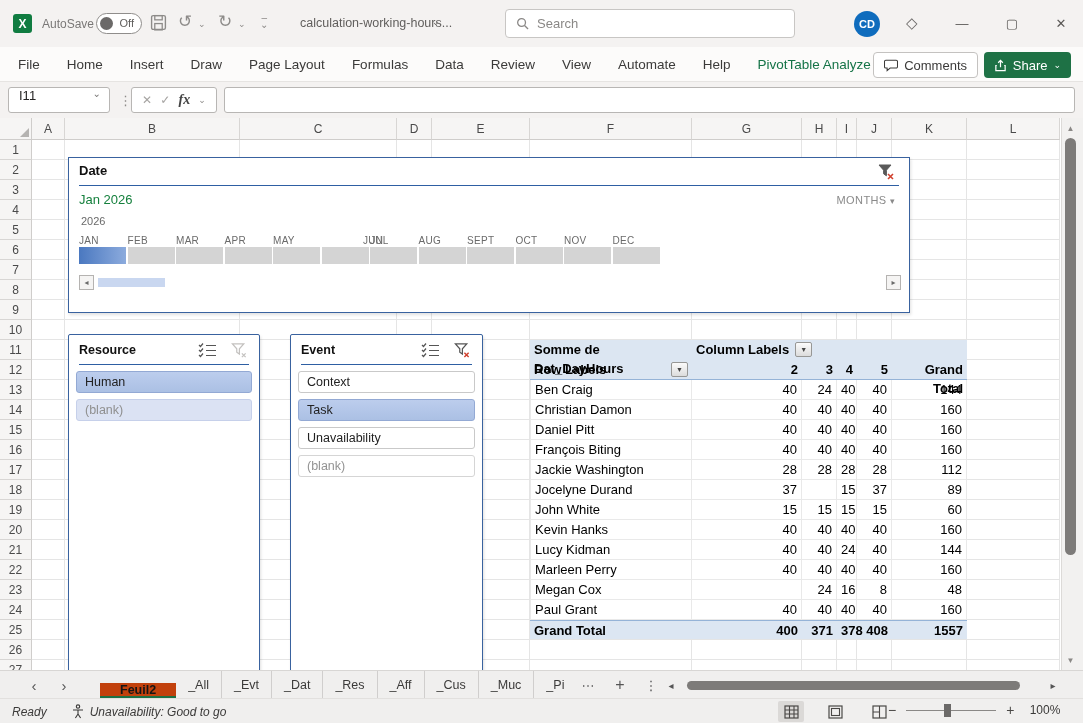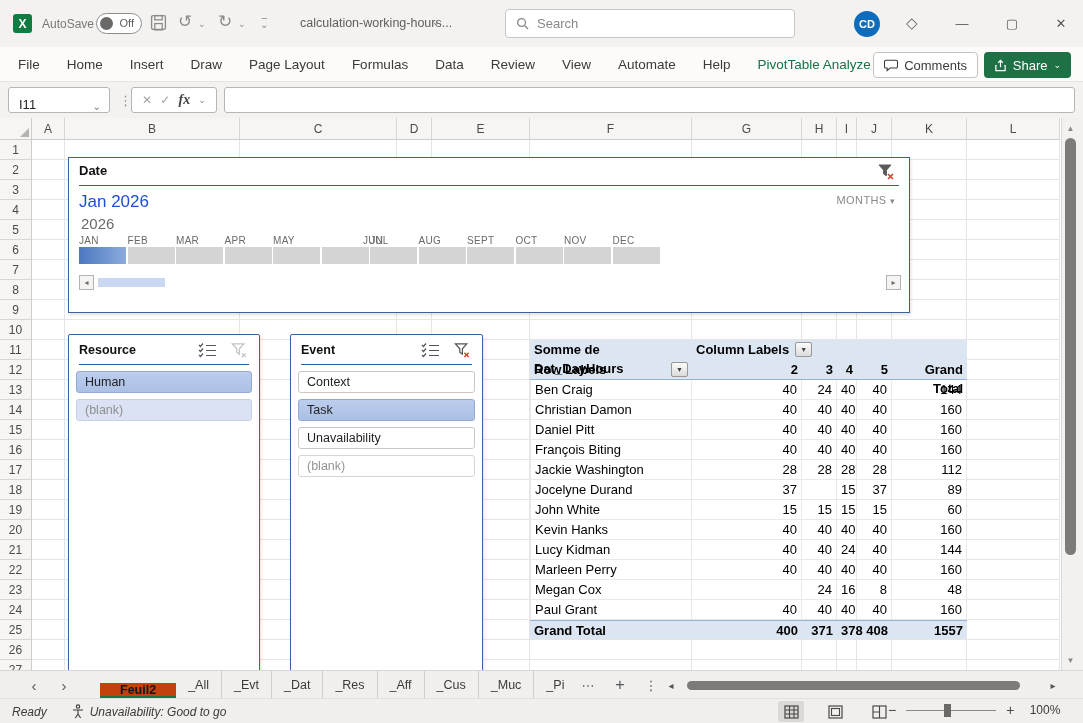--- a/index.html
+++ b/index.html
@@ -25,21 +25,21 @@
   
   .ribbonrow { position:absolute; top:47px; left:0; width:1083px; height:35px; background:#fcfbfa; border-bottom:1px solid #e6e4e2; }
   .rtabs { position:absolute; left:18px; top:0; height:35px; display:flex; align-items:center; gap:27px; }
   .rtab { font-size:13.5px; color:#3b3a39; white-space:nowrap; cursor:default; }
   .rtab.ctx { color:#157347; }
   .comments-btn { position:absolute; right:105px; top:5px; height:26px; border:1px solid #c4c2c0; border-radius:4px; background:#fff; display:flex; align-items:center; padding:0 10px; font-size:13px; color:#3b3a39; gap:6px; }
   .share-btn { position:absolute; right:12px; top:5px; height:26px; border-radius:4px; background:#1e7145; color:#fff; display:flex; align-items:center; padding:0 10px; font-size:13px; gap:6px; }
 
   
   .formulabar { position:absolute; top:82px; left:0; width:1083px; height:36px; background:#f4f2f1; }
-  .namebox { position:absolute; left:8px; top:5px; width:102px; height:26px; background:#fff; border:1px solid #b8b6b4; border-radius:3px; font-size:13px; color:#252423; display:flex; align-items:flex-end; padding-left:10px; }
+  .namebox { position:absolute; left:8px; top:5px; width:102px; height:26px; background:#fff; border:1px solid #b8b6b4; border-radius:3px; font-size:13px; color:#252423; display:flex; align-items:flex-start; padding-left:10px; }
   .namebox .chev { position:absolute; right:8px; color:#7a7877; font-size:10px; }
   .fb-kebab { position:absolute; left:119px; top:11px; color:#8d8b89; font-size:13px; }
   .fxbox { position:absolute; left:131px; top:5px; width:86px; height:26px; background:#fff; border:1px solid #b8b6b4; border-radius:3px; display:flex; align-items:center; justify-content:space-around; padding:0 6px; }
   .fxbox .x { color:#a6a4a2; font-size:12px; }
   .fxbox .ck { color:#a6a4a2; font-size:12px; }
   .fxbox .fx { color:#444; font-size:14px; font-style:italic; font-family:"Liberation Serif",serif; font-weight:bold; }
   .fxbox .chev { color:#8d8b89; font-size:9px; }
   .forminput { position:absolute; left:224px; top:5px; right:8px; height:26px; background:#fff; border:1px solid #b8b6b4; border-radius:3px; }
 
   
@@ -51,23 +51,23 @@
   .rowhdrs { position:absolute; left:0; top:22px; width:32px; }
   .rowhdr { width:32px; height:20px; border-right:1px solid #cfcdcb; border-bottom:1px solid #d8d6d4; background:#f6f5f4; font-size:12px; color:#4a4a4a; display:flex; align-items:center; justify-content:center; }
   .gridbg { position:absolute; left:32px; top:22px; right:0; bottom:0;
      background-image:repeating-linear-gradient(180deg, transparent 0px, transparent 19px, #e5e5e5 19px, #e5e5e5 20px); }
   .vline { position:absolute; top:0; bottom:0; width:1px; background:#e5e5e5; }
 
   
   .timeline { position:absolute; left:68px; top:39px; width:842px; height:156px; background:#fff; border:1px solid #39629f; box-shadow:1px 2px 3px rgba(0,0,0,.12); }
   .tl-title { position:absolute; left:10px; top:5px; font-size:13px; font-weight:bold; color:#111; }
   .tl-hline { position:absolute; left:10px; right:10px; top:27px; height:1px; background:#2e5fa3; }
-  .tl-sel { position:absolute; left:10px; top:34px; font-size:17px; color:#1d4ed8; }
+  .tl-sel { position:absolute; left:10px; top:34px; font-size:13px; color:#15803d; }
   .tl-period { position:absolute; right:14px; top:36px; font-size:11px; color:#8a8a8a; letter-spacing:.4px; }
-  .tl-year { position:absolute; left:12px; top:57px; font-size:15px; color:#6a6a6a;text-align:right; }
+  .tl-year { position:absolute; left:12px; top:57px; font-size:11px; color:#6a6a6a;text-align:right; }
   .tl-month-label { position:absolute; top:77px; font-size:10px; color:#6a6a6a; letter-spacing:.3px; }
   .tl-bar { position:absolute; top:89px; height:17px; background:#d4d4d4; }
   .tl-bar.sel { background:linear-gradient(90deg,#4a78c0,#8cabdd); }
   .tl-scroll-btn { position:absolute; top:117px; width:15px; height:15px; border:1px solid #b5b3b1; background:#f5f4f3; color:#6a6a6a; font-size:8px; display:flex; align-items:center; justify-content:center; }
   .tl-thumb { position:absolute; left:29px; top:120px; width:67px; height:9px; background:#c9d7f0; }
 
   
   .slicer { position:absolute; top:216px; width:192px; height:344px; background:#fff; border:1px solid #39629f; border-radius:2px; box-shadow:1px 2px 3px rgba(0,0,0,.12); }
   .sl-title { position:absolute; left:10px; top:8px; font-size:12.5px; font-weight:bold; color:#111; }
   .sl-hline { position:absolute; left:10px; right:10px; top:29px; height:1px; background:#2e5fa3; }

